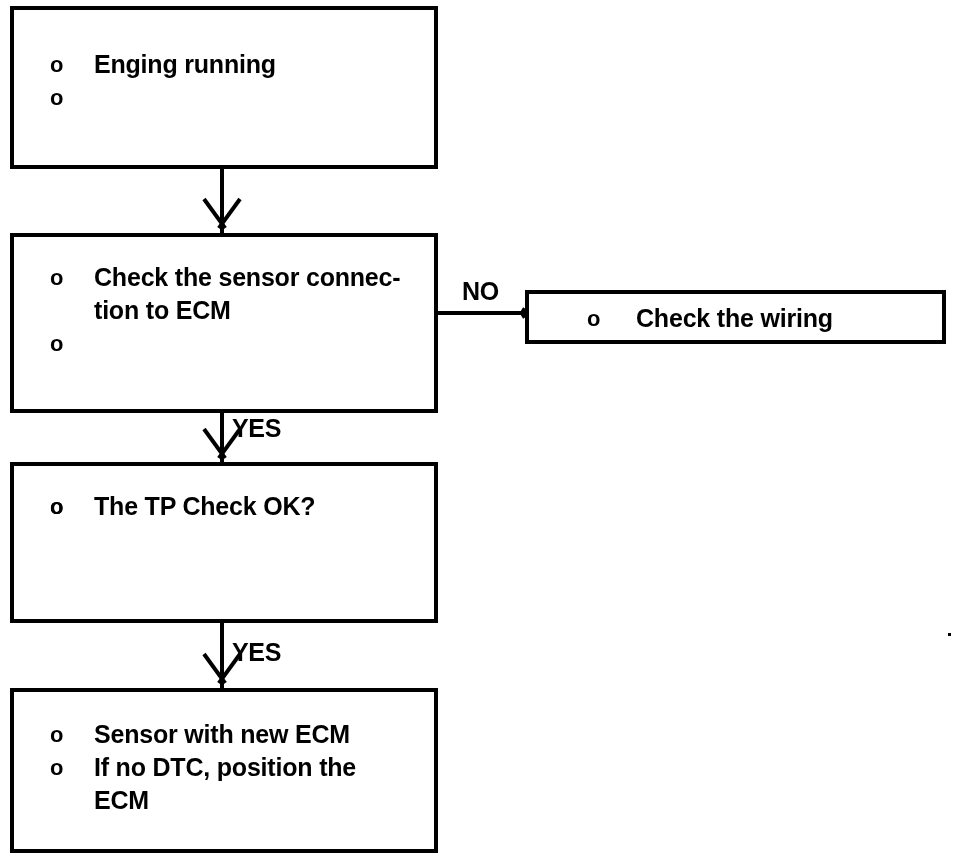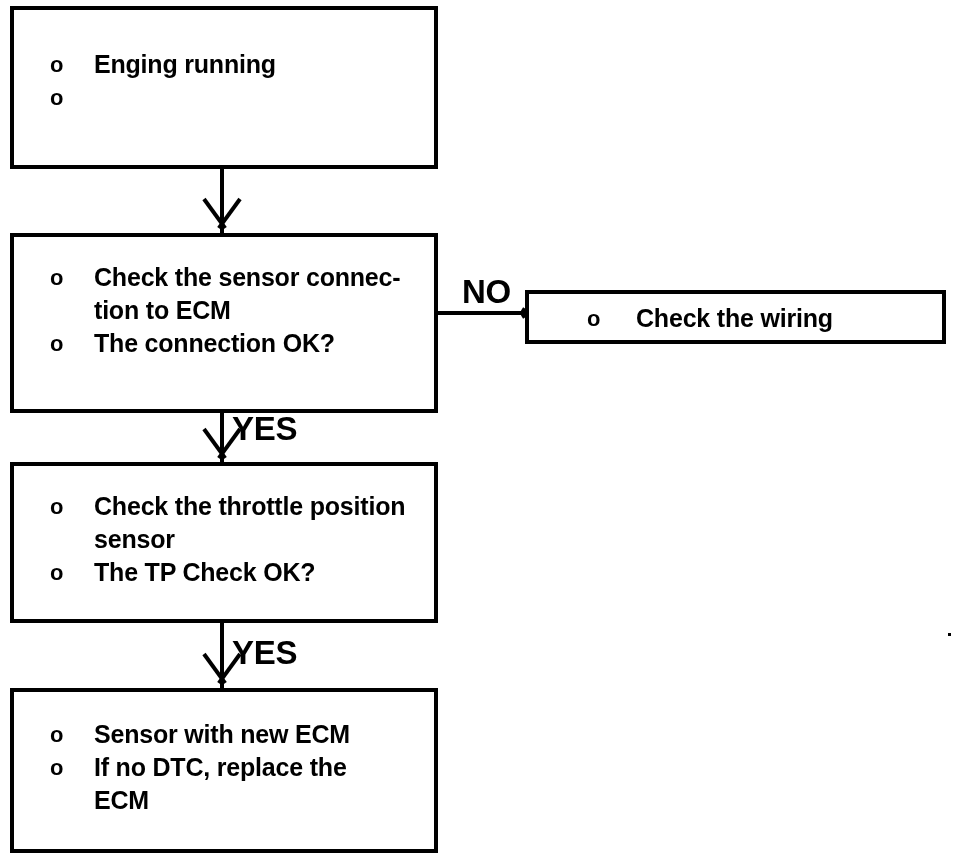--- a/index.html
+++ b/index.html
@@ -126,21 +126,21 @@
   }
   .arrowhead-right::after {
     bottom: -8px;
     transform-origin: top center;
     transform: rotate(-57deg);
   }
 
   
   .branch-label {
     position: absolute;
-    font-size: 33px;
+    font-size: 25px;
     font-weight: bold;
     line-height: 27px;
     letter-spacing: -0.3px;
     white-space: nowrap;
   }
   .label-yes-1 { left: 232px; top: 415px; }
   .label-yes-2 { left: 232px; top: 639px; }
   .label-no    { left: 462px; top: 278px; }
 
   
@@ -163,53 +163,52 @@
     </ul>
   </div>
 
   <div class="vline" style="left:220px; top:169px; height:64px;"></div>
   <div class="arrowhead-down" style="left:199px; top:202px;"></div>
 
   <div class="flow-box box-2">
     <ul class="bullet-list">
       <li class="bullet-item"><span class="bullet-glyph">o</span><span>Check the sensor connec-
 tion to ECM</span></li>
-      <li class="bullet-item"><span class="bullet-glyph">o</span><span>The connection OK?</span></li>
+      <li class="bullet-item"><span class="bullet-glyph">o</span></li>
     </ul>
   </div>
 
   <div class="hline" style="left:438px; top:311px; width:90px;"></div>
   <div class="arrowhead-right" style="left:494px; top:291px;"></div>
   <div class="branch-label label-no">NO</div>
 
   <div class="flow-box box-repair">
     <ul class="bullet-list">
       <li class="bullet-item"><span class="bullet-glyph">o</span><span>Check the wiring</span></li>
     </ul>
   </div>
 
   <div class="vline" style="left:220px; top:413px; height:49px;"></div>
   <div class="arrowhead-down" style="left:199px; top:432px;"></div>
   <div class="branch-label label-yes-1">YES</div>
 
   <div class="flow-box box-3">
     <ul class="bullet-list">
-      <li class="bullet-item"><span class="bullet-glyph">o</span><span>Check the throttle position
-sensor</span></li>
+      <li class="bullet-item"><span class="bullet-glyph">o</span></li>
       <li class="bullet-item"><span class="bullet-glyph">o</span><span>The TP Check OK?</span></li>
     </ul>
   </div>
 
   <div class="vline" style="left:220px; top:623px; height:65px;"></div>
   <div class="arrowhead-down" style="left:199px; top:657px;"></div>
   <div class="branch-label label-yes-2">YES</div>
 
   <div class="flow-box box-4">
     <ul class="bullet-list">
       <li class="bullet-item"><span class="bullet-glyph">o</span><span>Sensor with new ECM</span></li>
-      <li class="bullet-item"><span class="bullet-glyph">o</span><span>If no DTC, replace the
+      <li class="bullet-item"><span class="bullet-glyph">o</span><span>If no DTC, position the
 ECM</span></li>
     </ul>
   </div>
 
   <div class="speck" style="left:948px; top:633px;"></div>
 
 </div>
 
 </body></html>

